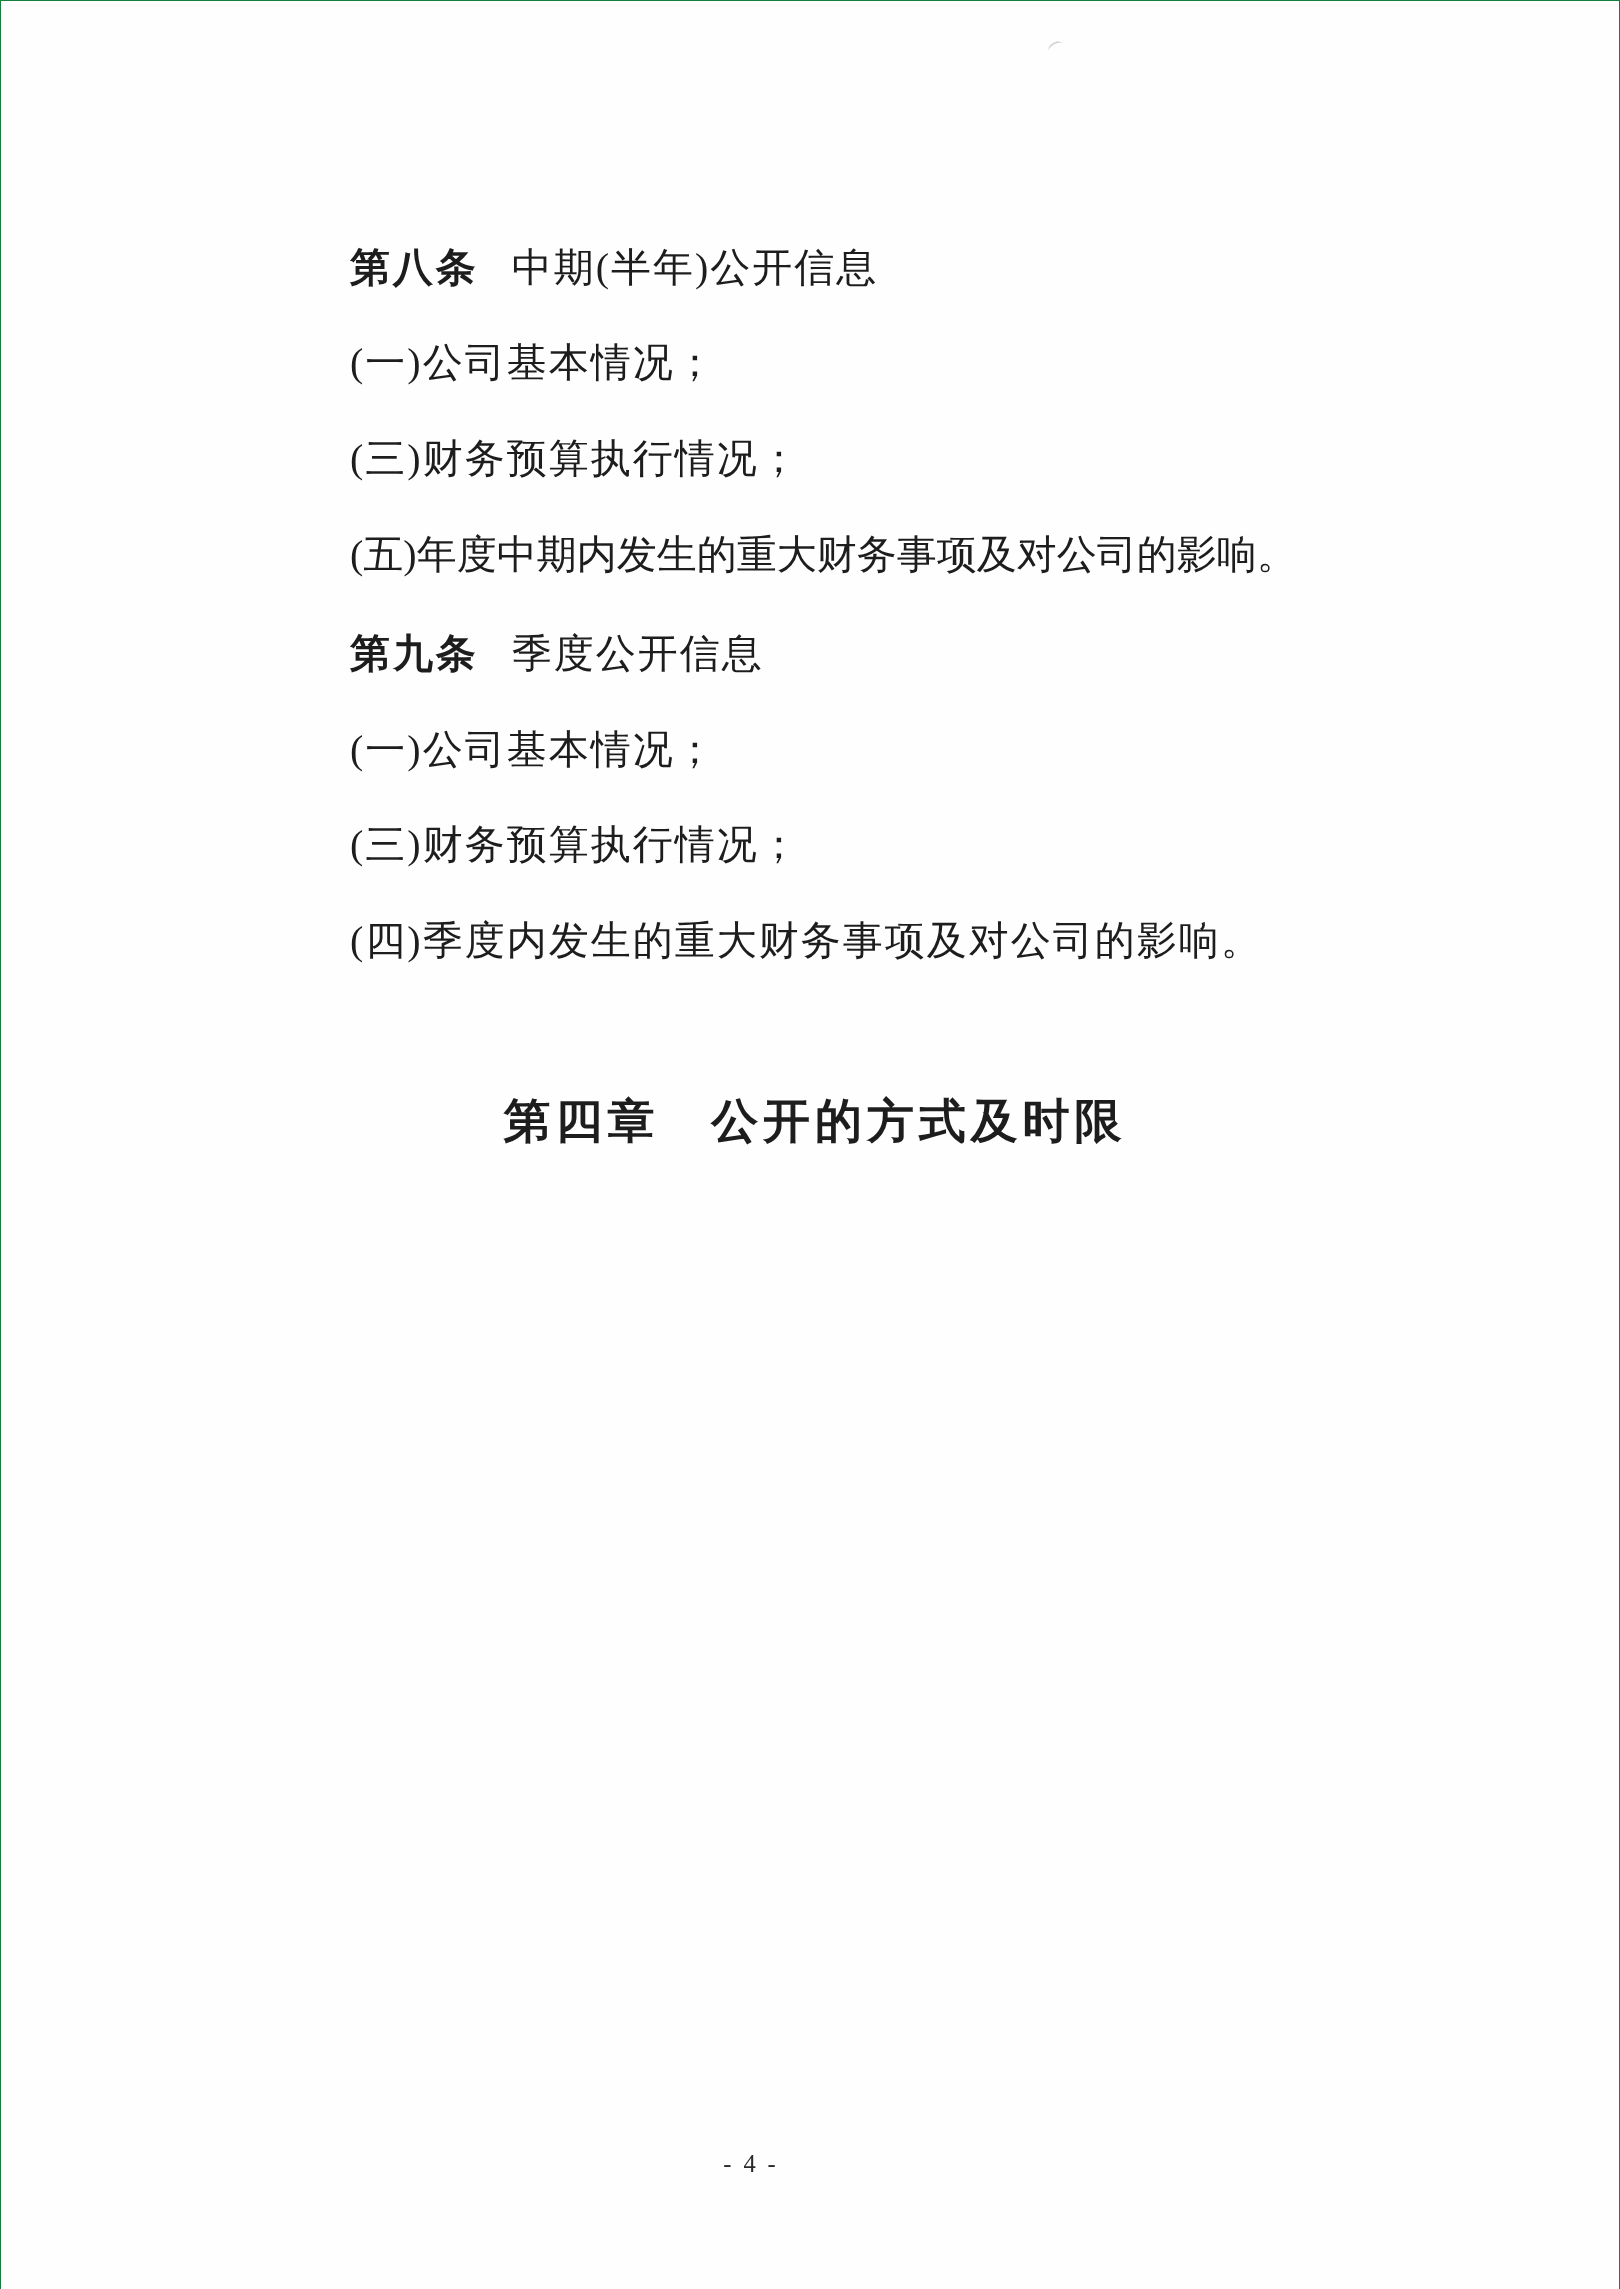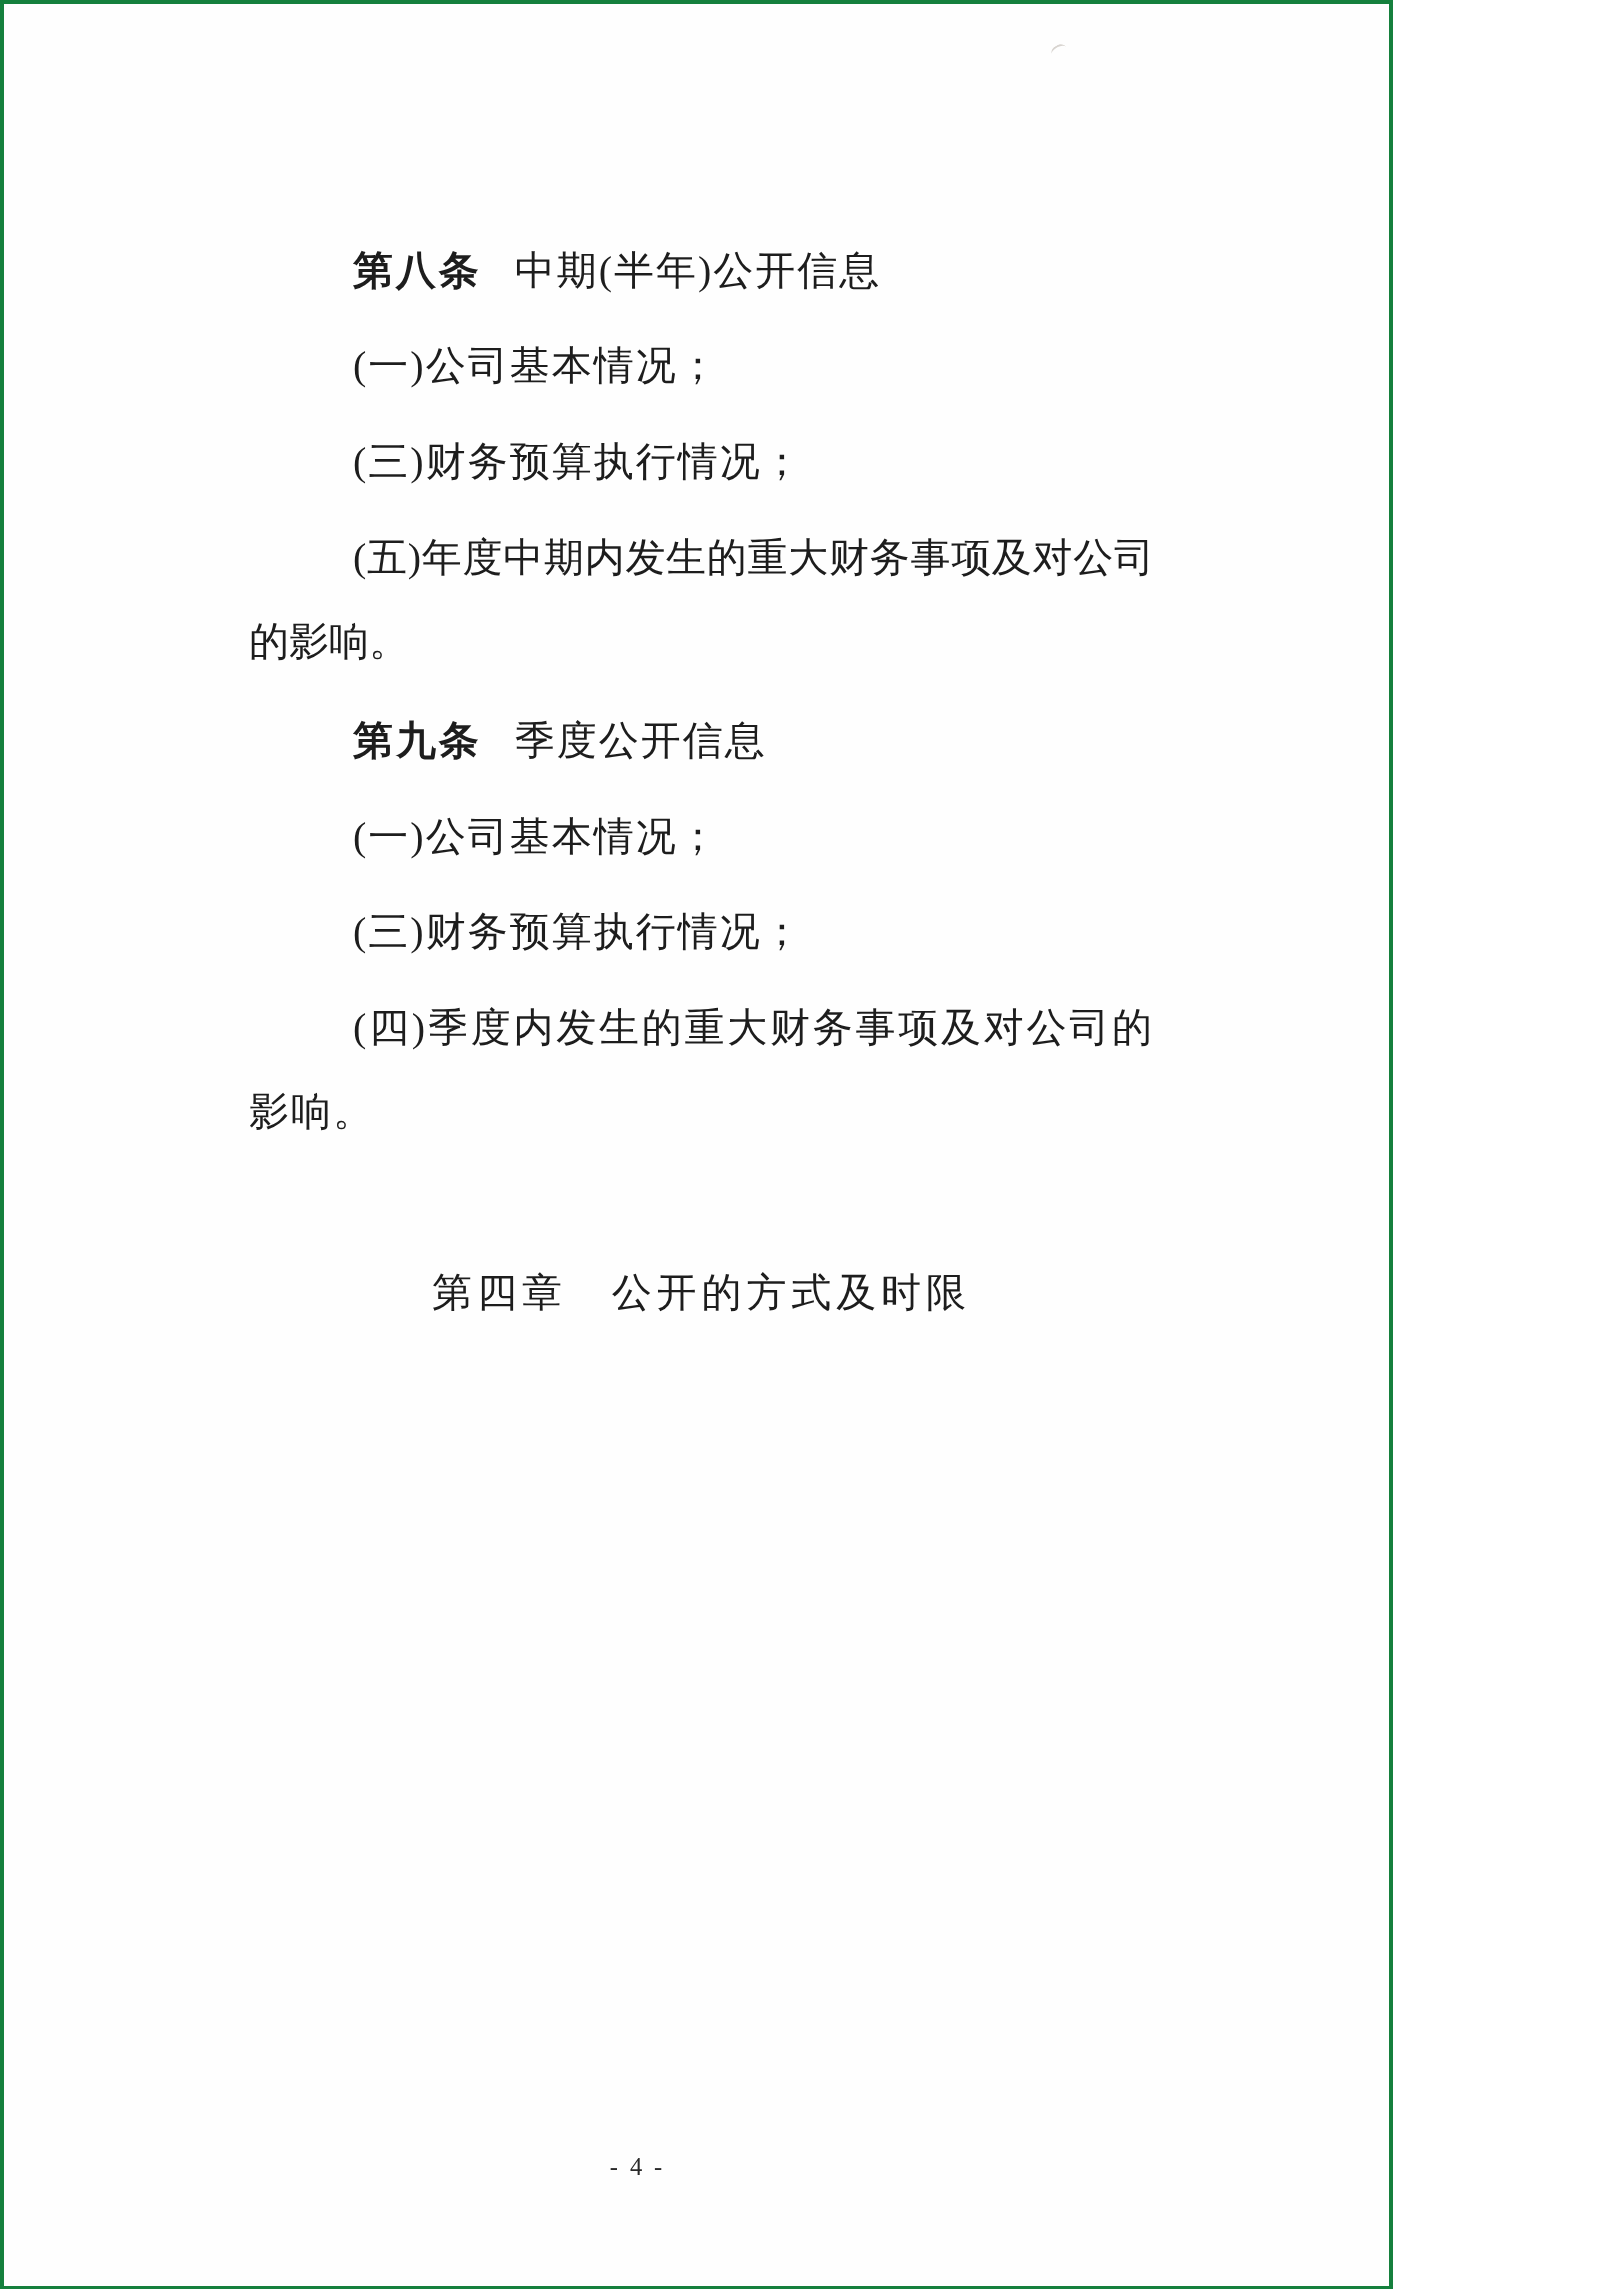--- a/index.html
+++ b/index.html
@@ -8,24 +8,24 @@
   }
   body {
     width: 1620px;
     height: 2290px;
     background: #ffffff;
     overflow: hidden;
   }
   .doc-page {
     position: relative;
     box-sizing: border-box;
-    width: 1393px;
+    width: 1620px;
     height: 2290px;
     background: #fefefe;
-    border: 4px solid #15803d;
+    border: 1px solid #15803d;
     padding: 210px 235px 0 245px;
     font-family: "Liberation Serif", "DejaVu Serif", serif;
     font-size: 40px;
     color: #1d1d1d;
     letter-spacing: 2px;
   }
   .para {
     margin: 0 0 11.8px 0;
     line-height: 84px;
     text-align: justify;
@@ -39,22 +39,22 @@
     letter-spacing: 0px;
   }
   .article-label {
     font-family: "Liberation Sans", "DejaVu Sans", sans-serif;
     font-weight: bold;
     margin-right: 33px;
     letter-spacing: 2.9px;
   }
   .chapter-heading {
     font-family: "Liberation Sans", "DejaVu Sans", sans-serif;
-    font-weight: normal;
-    font-size: 40px;
+    font-weight: bold;
+    font-size: 47px;
     letter-spacing: 4.9px;
     text-align: center;
     line-height: 88px;
     margin: 94px 0 93px 0;
   }
   .page-footer {
     position: absolute;
     top: 2149px;
     left: 0;
     right: 0;

